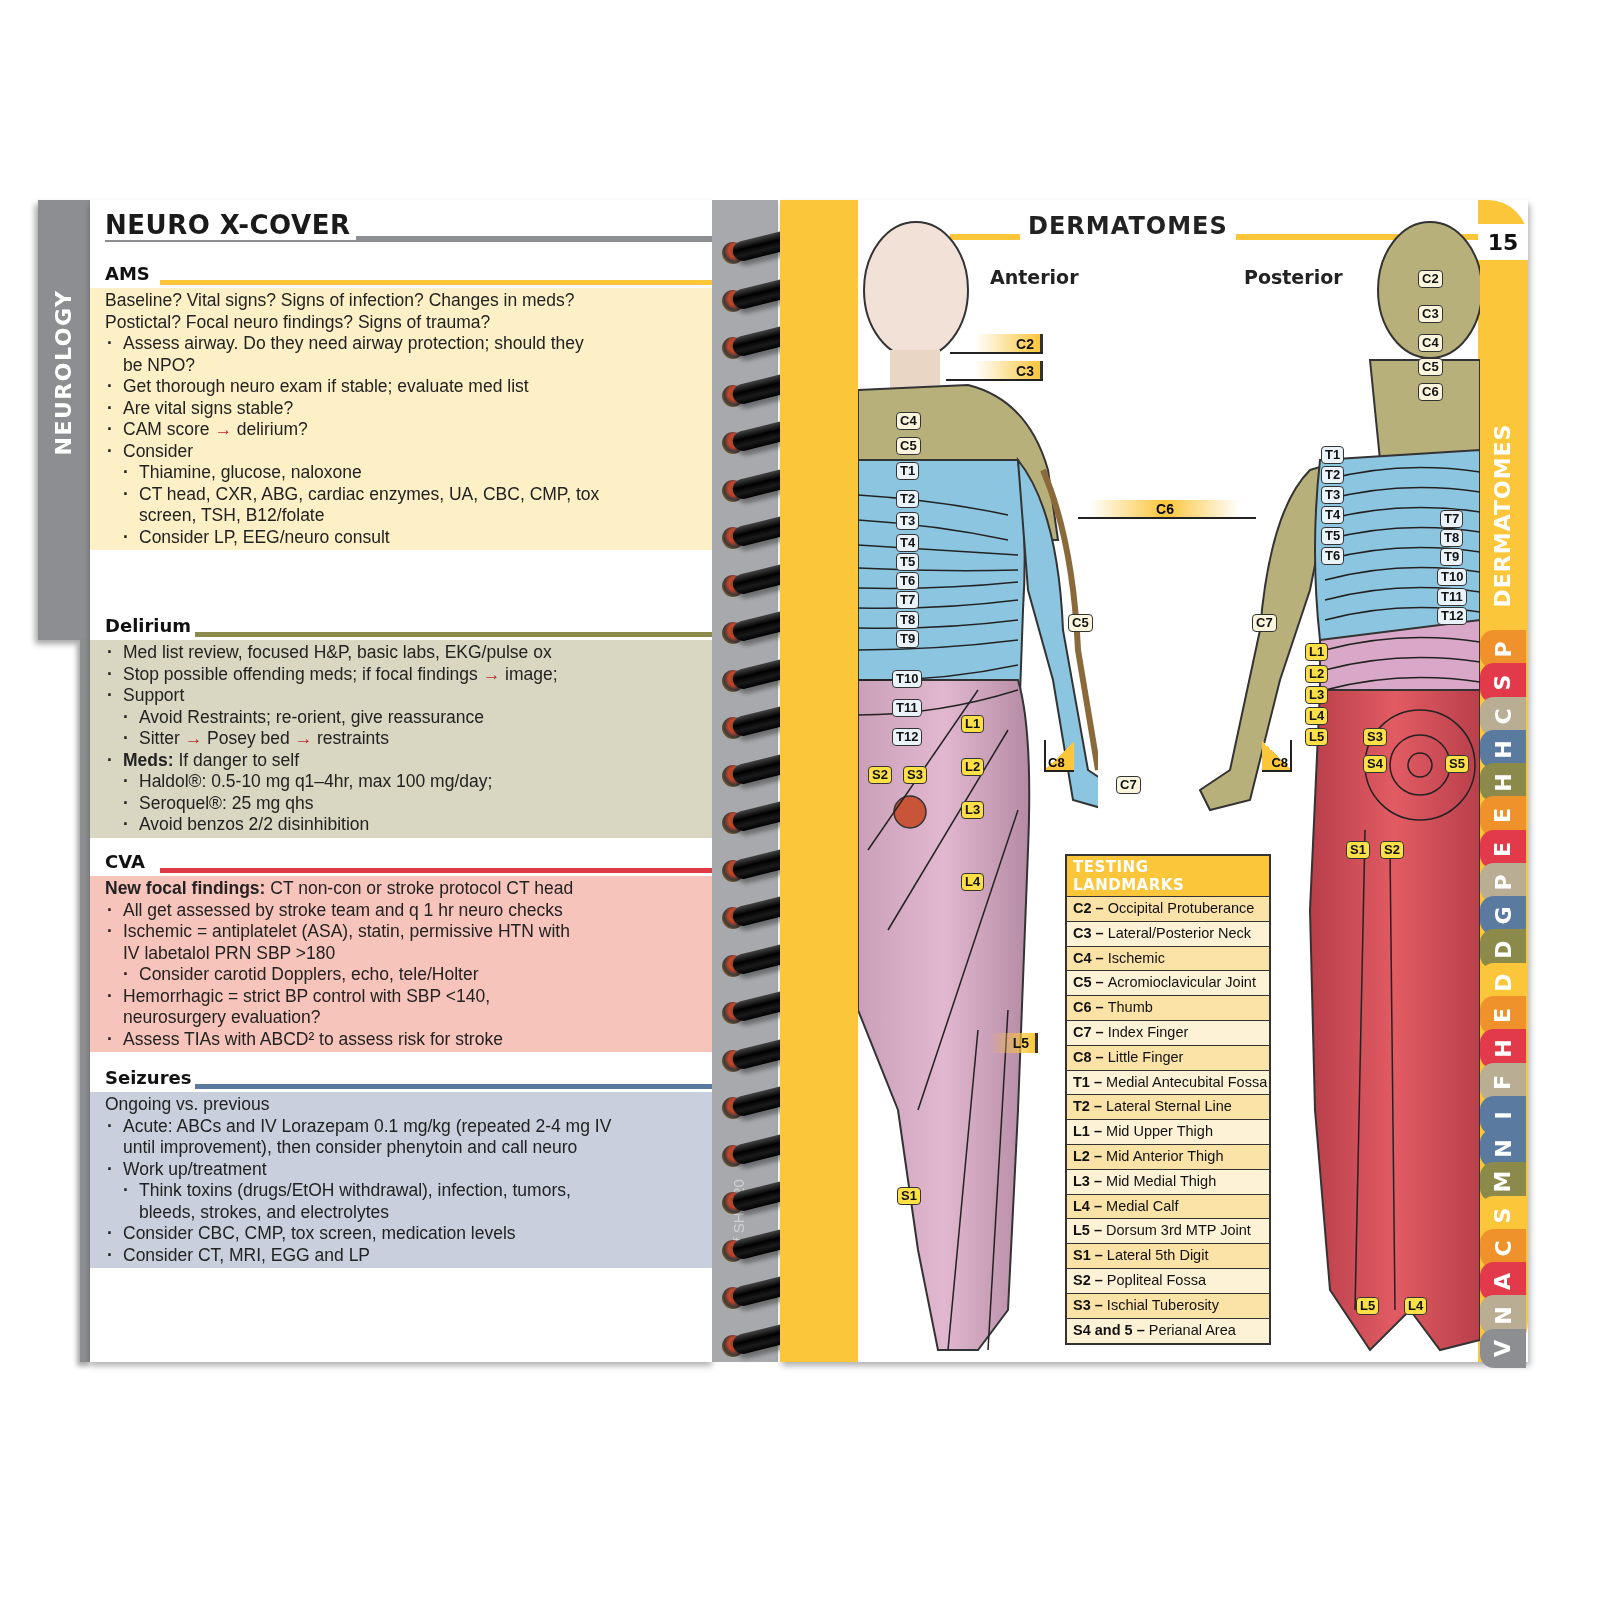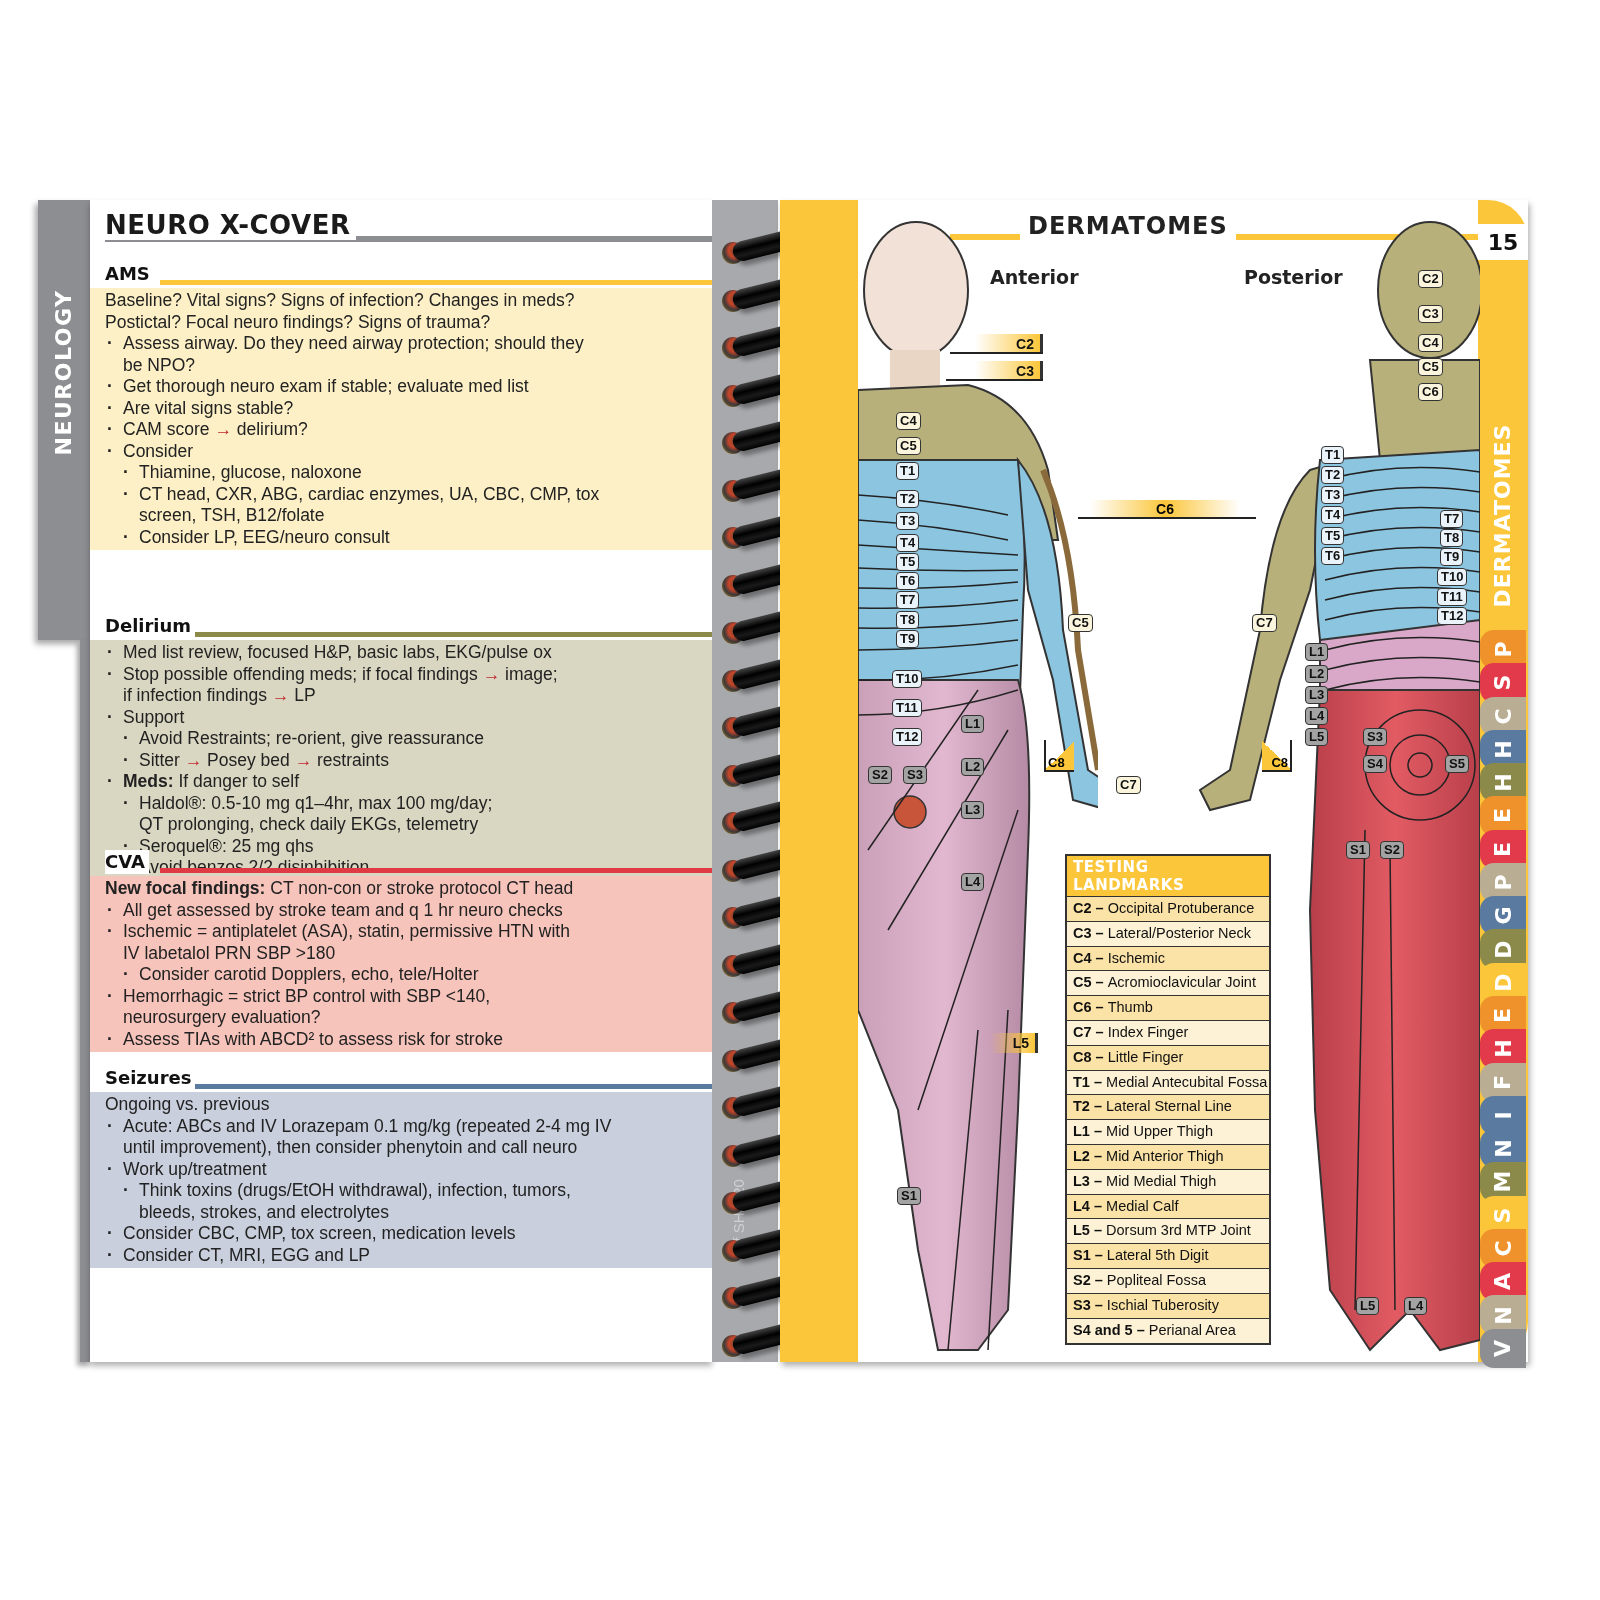--- a/index.html
+++ b/index.html
@@ -56,21 +56,21 @@
 #tabs{left:1478px;top:400px;width:50px;height:962px}
 .tab{position:absolute;left:2px;width:46px;border-radius:14px 0 0 14px;display:flex;align-items:center;justify-content:center;color:#fff;font-family:"DejaVu Sans",sans-serif;font-weight:bold;font-size:22px}
 .tab span{transform:rotate(-90deg)}
 #tab-derm{position:absolute;left:0;top:0;width:50px;height:230px;display:flex;align-items:center;justify-content:center}
 #tab-derm span{transform:rotate(-90deg);color:#fff;font-family:"DejaVu Sans",sans-serif;font-weight:bold;font-size:22px;letter-spacing:1px;white-space:nowrap}
 
 
 .fig{position:absolute}
 .lab{position:absolute;background:#fff;border:1.5px solid #333;border-radius:4px;font-size:13px;font-weight:bold;padding:0 3px;line-height:16px;color:#111;font-family:"Liberation Sans",sans-serif}
 .lab.blue{background:#eaf3fa}
-.lab.pink{background:#a3a3a3}
+.lab.pink{background:#fde047}
 .lab.tan{background:#fbf5dd}
 .callout{position:absolute;height:20px;background:linear-gradient(90deg,rgba(251,198,58,0),#fbc63a);font-size:14px;font-weight:bold;text-align:right;padding-right:6px;line-height:20px;color:#111;border-right:3px solid #333}
 .arrowline{position:absolute;height:2px;background:#222}
 
 
 #landmarks{left:1065px;top:854px;width:206px;border:2px solid #333;background:#fff}
 #landmarks .hd{background:#fbc63a;color:#fff;font-family:"DejaVu Sans",sans-serif;font-weight:bold;font-size:15px;padding:2px 6px;letter-spacing:.5px;border-bottom:1.5px solid #333}
 #landmarks .row{font-size:14.5px;line-height:23.3px;height:24.8px;padding-left:6px;border-bottom:1.5px solid #333;white-space:nowrap;overflow:hidden;color:#111}
 #landmarks .row:nth-child(even){background:#fdf2d6}
 #landmarks .row:nth-child(odd){background:#fbe3a7}
@@ -117,27 +117,25 @@
       </div>
     </div>
     <div class="section" style="top: 570px; margin-top: 44px;">
       <div class="sec-head">
         <div class="rule" style="background: rgb(140, 138, 74);"></div>
         <div class="h">Delirium</div>
       </div>
       <div class="sec-body" style="background: rgb(217, 214, 193);">
         <div class="ln b1"><span>Med list review, focused H&amp;P, basic labs, EKG/pulse ox</span></div>
         <div class="ln b1"><span>Stop possible offending meds; if focal findings </span><span class="arrow">→</span><span> image;</span></div>
-        <div class="ln cont1"><span>if infection findings </span><span class="arrow">→</span><span> LP</span></div>
         <div class="ln b1"><span class="bold">Support</span></div>
         <div class="ln b2"><span>Avoid Restraints; re-orient, give reassurance</span></div>
         <div class="ln b2"><span>Sitter </span><span class="arrow">→</span><span> Posey bed </span><span class="arrow">→</span><span> restraints</span></div>
         <div class="ln b1"><b>Meds: </b><span>If danger to self</span></div>
         <div class="ln b2"><span>Haldol®: 0.5-10 mg q1–4hr, max 100 mg/day;</span></div>
-        <div class="ln cont2"><span>QT prolonging, check daily EKGs, telemetry</span></div>
         <div class="ln b2"><span>Seroquel®: 25 mg qhs</span></div>
         <div class="ln b2"><span>Avoid benzos 2/2 disinhibition</span></div>
       </div>
     </div>
     <div class="section" style="top: 850px;">
       <div class="sec-head">
         <div class="rule" style="background: rgb(224, 58, 69);"></div>
         <div class="h">CVA</div>
       </div>
       <div class="sec-body" style="background: rgb(247, 196, 187);">

